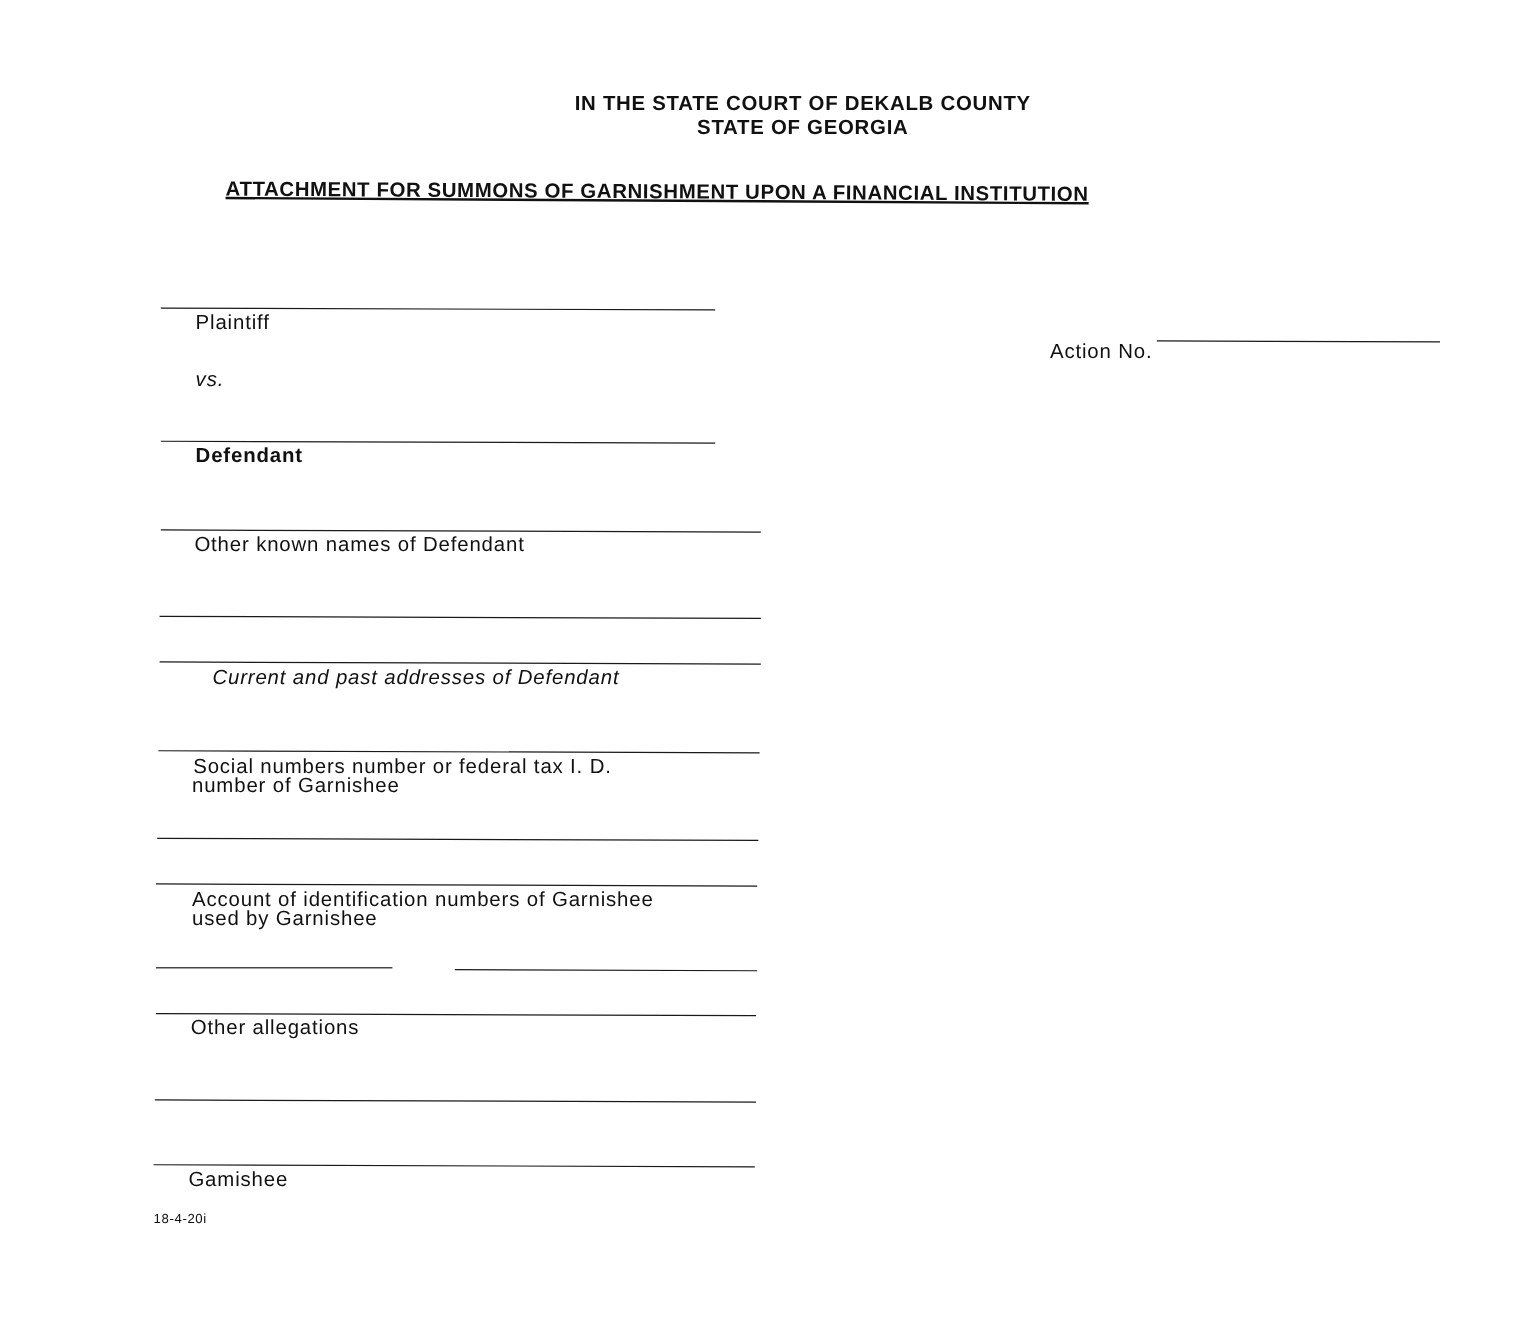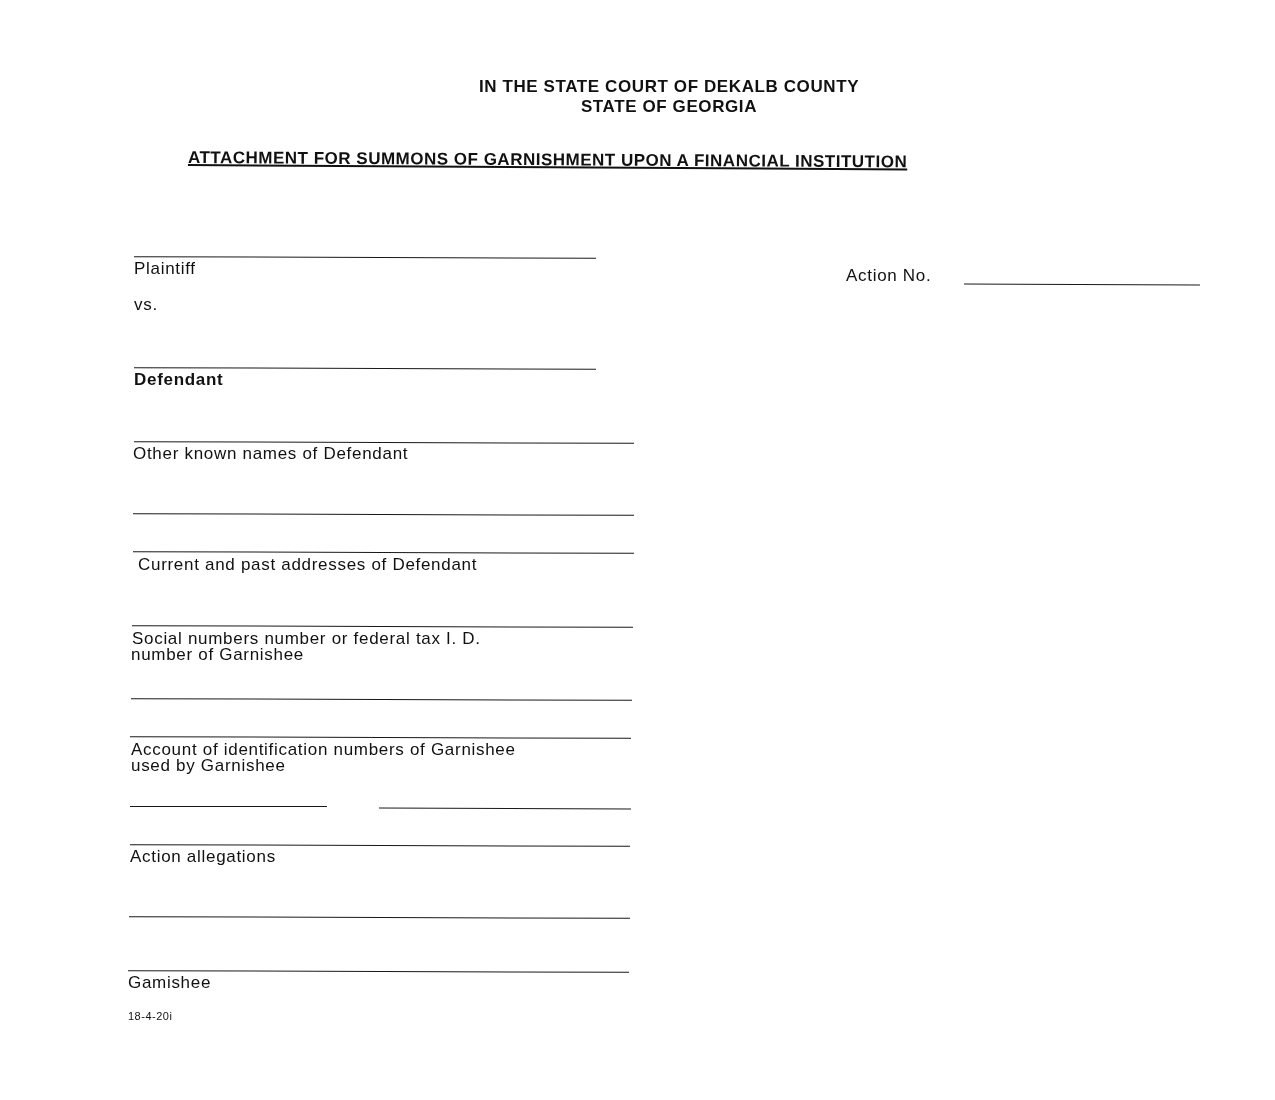--- a/index.html
+++ b/index.html
@@ -2,60 +2,60 @@
 <html><head>
 <meta charset="utf-8">
 <style>
   html, body { margin: 0; padding: 0; background: #ffffff; }
   body { width: 1275px; height: 1100px; position: relative; overflow: hidden;
          font-family: "Liberation Sans", "DejaVu Sans", sans-serif; color: #111; }
   .abs { position: absolute; }
   .hdr { font-weight: bold; font-size: 17px; letter-spacing: 0.6px; text-align: center; white-space: nowrap; }
   .title { font-weight: bold; font-size: 17px; letter-spacing: 0.5px; text-decoration: underline; text-decoration-thickness: 2px; white-space: nowrap; transform: rotate(0.35deg); transform-origin: left center; }
   .line { position: absolute; height: 0; border-top: 1.5px solid #1a1a1a; }
-  .lbl { position: absolute; font-size: 17px; letter-spacing: 0.7px; white-space: nowrap; line-height: 17px; }
+  .lbl { position: absolute; font-size: 17px; letter-spacing: 0.7px; white-space: nowrap; line-height: 17px; margin-left: 29px; }
   .small { position: absolute; font-size: 11px; letter-spacing: 0.5px; white-space: nowrap; }
 </style>
 </head>
 <body>
 
 <div class="abs hdr" style="left:0; width:1338px; top:77px;">IN THE STATE COURT OF DEKALB COUNTY</div>
 <div class="abs hdr" style="left:0; width:1338px; top:97px;">STATE OF GEORGIA</div>
 <div class="abs title" style="left:188px; top:148px;">ATTACHMENT FOR SUMMONS OF GARNISHMENT UPON A FINANCIAL INSTITUTION</div>
 
 <div class="line" style="left:134px; top:257px; width:462px; transform:rotate(0.2deg);"></div>
 <div class="lbl" style="left:134px; top:260px;">Plaintiff</div>
 
-<div class="lbl" style="left:846px; top:267px;">Action No.</div>
+<div class="lbl" style="left:846px; top:284px;">Action No.</div>
 <div class="line" style="left:964px; top:284px; width:236px; transform:rotate(0.2deg);"></div>
 
-<div class="lbl" style="left:134px; top:296px;">vs.</div>
+<div class="lbl" style="left:134px; top:308px;font-style:italic;">vs.</div>
 
 <div class="line" style="left:134px; top:368px; width:462px; transform:rotate(0.2deg);"></div>
 <div class="lbl" style="left:134px; top:371px;font-weight:bold;">Defendant</div>
 
 <div class="line" style="left:134px; top:442px; width:500px; transform:rotate(0.2deg);"></div>
 <div class="lbl" style="left:133px; top:445px;">Other known names of Defendant</div>
 
 <div class="line" style="left:133px; top:514px; width:501px; transform:rotate(0.2deg);"></div>
 <div class="line" style="left:133px; top:552px; width:501px; transform:rotate(0.2deg);"></div>
-<div class="lbl" style="left:138px; top:556px;">Current and past addresses of Defendant</div>
+<div class="lbl" style="left:148px; top:556px;font-style:italic;">Current and past addresses of Defendant</div>
 
 <div class="line" style="left:132px; top:626px; width:501px; transform:rotate(0.2deg);"></div>
 <div class="lbl" style="left:132px; top:630px;">Social numbers number or federal tax I. D.</div>
 <div class="lbl" style="left:131px; top:646px;">number of Garnishee</div>
 
 <div class="line" style="left:131px; top:699px; width:501px; transform:rotate(0.2deg);"></div>
 <div class="line" style="left:130px; top:737px; width:501px; transform:rotate(0.2deg);"></div>
 <div class="lbl" style="left:131px; top:741px;">Account of identification numbers of Garnishee</div>
 <div class="lbl" style="left:131px; top:757px;">used by Garnishee</div>
 
 <div class="line" style="left:130px; top:806px; width:197px;"></div>
 <div class="line" style="left:379px; top:808px; width:252px; transform:rotate(0.2deg);"></div>
 
 <div class="line" style="left:130px; top:845px; width:500px; transform:rotate(0.2deg);"></div>
-<div class="lbl" style="left:130px; top:848px;">Action allegations</div>
+<div class="lbl" style="left:130px; top:848px;">Other allegations</div>
 
 <div class="line" style="left:129px; top:917px; width:501px; transform:rotate(0.2deg);"></div>
 <div class="line" style="left:128px; top:971px; width:501px; transform:rotate(0.2deg);"></div>
 <div class="lbl" style="left:128px; top:974px;">Gamishee</div>
 
 <div class="small" style="left:128px; top:1010px;">18-4-20i</div>
 
 </body></html>

